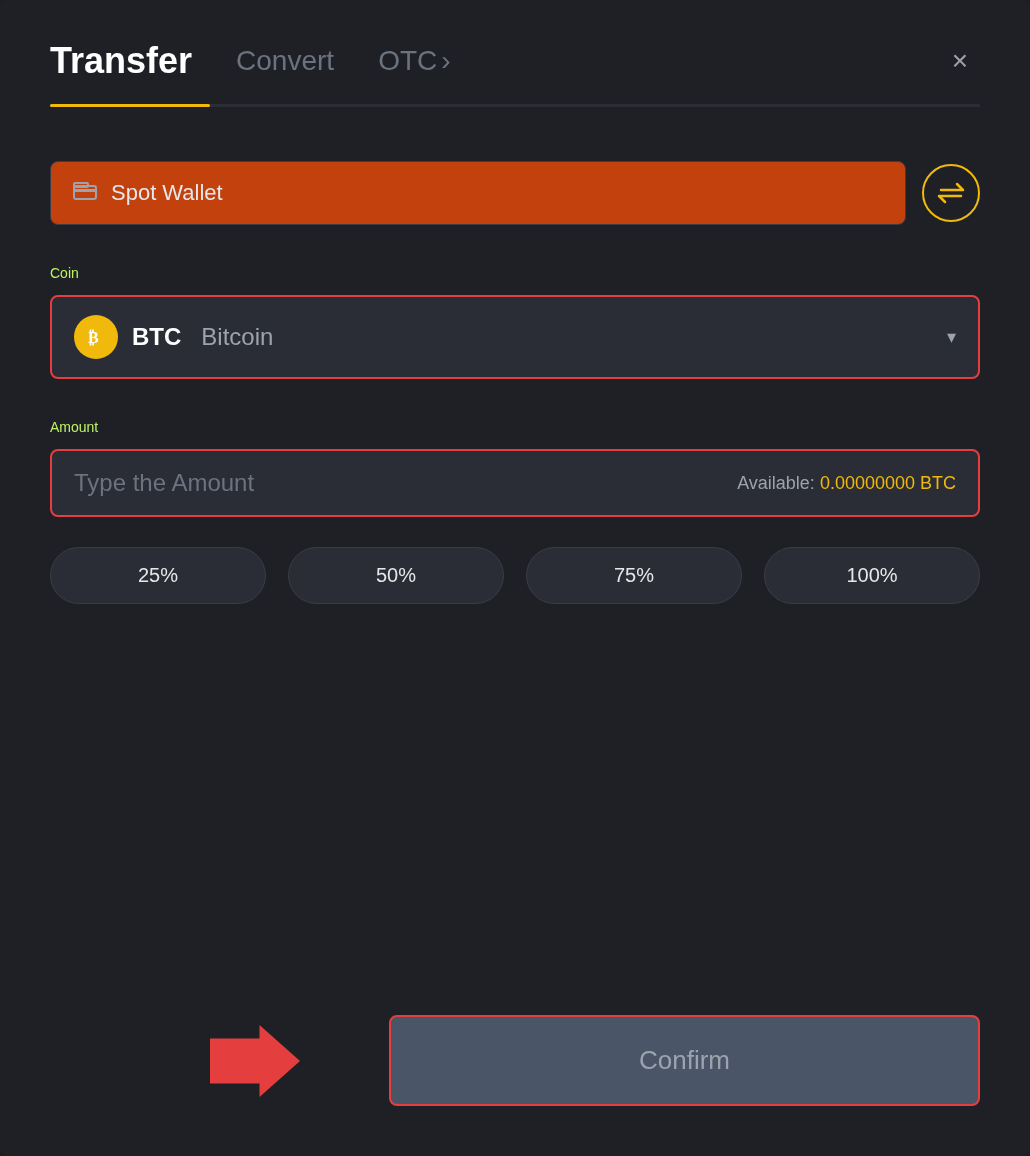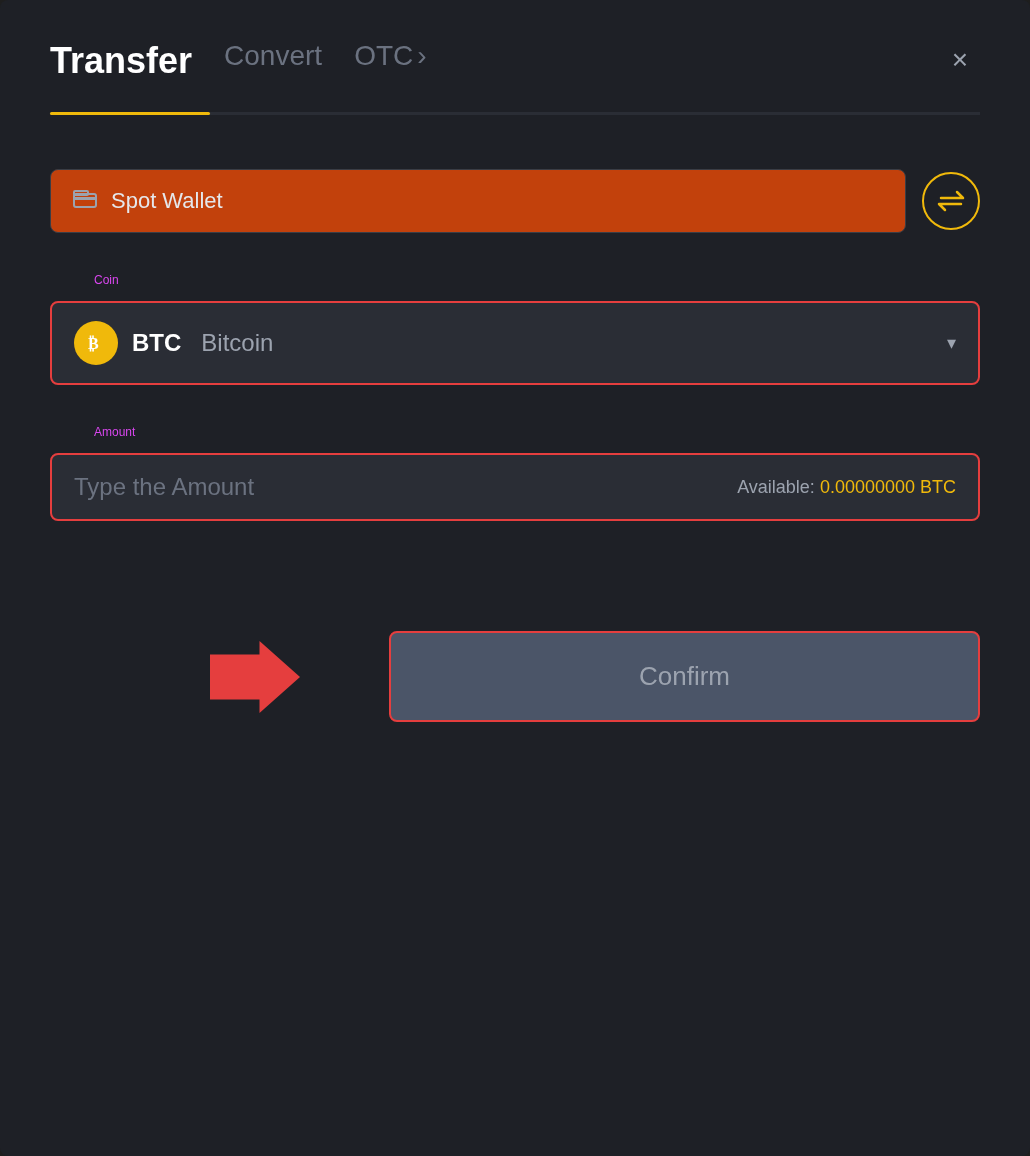--- a/index.html
+++ b/index.html
@@ -20,23 +20,23 @@
       border-radius: 8px;
       padding: 40px 50px 50px 50px;
       position: relative;
       display: flex;
       flex-direction: column;
     }
 
     
     .header {
       display: flex;
-      align-items: flex-start;
-      gap: 32px;
-      margin-bottom: 12px;
+      align-items: center;
+      gap: 44px;
+      margin-bottom: 4px;
     }
 
     .header-title {
       font-size: 36px;
       font-weight: 700;
       color: #ffffff;
     }
 
     .header-tab {
       font-size: 28px;
@@ -149,24 +149,23 @@
       align-items: center;
       justify-content: center;
       cursor: pointer;
       flex-shrink: 0;
       color: #f0b90b;
       font-size: 22px;
     }
 
     
     .section-label {
-      font-size: 12px;
-      color: #d946ef;
+      font-size: 14px;
+      color: #bef264;
       margin-bottom: 14px;
-      margin-left: 44px;
     }
 
     .coin-selector {
       background: #2a2d35;
       border: 2.5px solid #e53e3e;
       border-radius: 8px;
       padding: 18px 22px;
       display: flex;
       align-items: center;
       gap: 14px;
@@ -354,20 +353,26 @@
     <div class="section-label">Amount</div>
     <div class="amount-box">
       <input type="text" class="amount-input" placeholder="Type the Amount" style="">
       <span class="available-text">
         <span>Available:</span>
         <span class="available-value">0.00000000 BTC</span>
       </span>
     </div>
   </div>
 
+  <div class="pct-row">
+    <button class="pct-button">25%</button>
+    <button class="pct-button">50%</button>
+    <button class="pct-button">75%</button>
+    <button class="pct-button">100%</button>
+  </div>
 
   <div class="bottom-area">
 
     <div class="arrow-indicator">
       <svg class="arrow-svg" viewBox="0 0 100 80" fill="none" xmlns="http://www.w3.org/2000/svg">
         <polygon points="0,15 55,15 55,0 100,40 55,80 55,65 0,65" fill="#e53e3e"></polygon>
       </svg>
     </div>
 
     <button class="confirm-button">Confirm</button>

